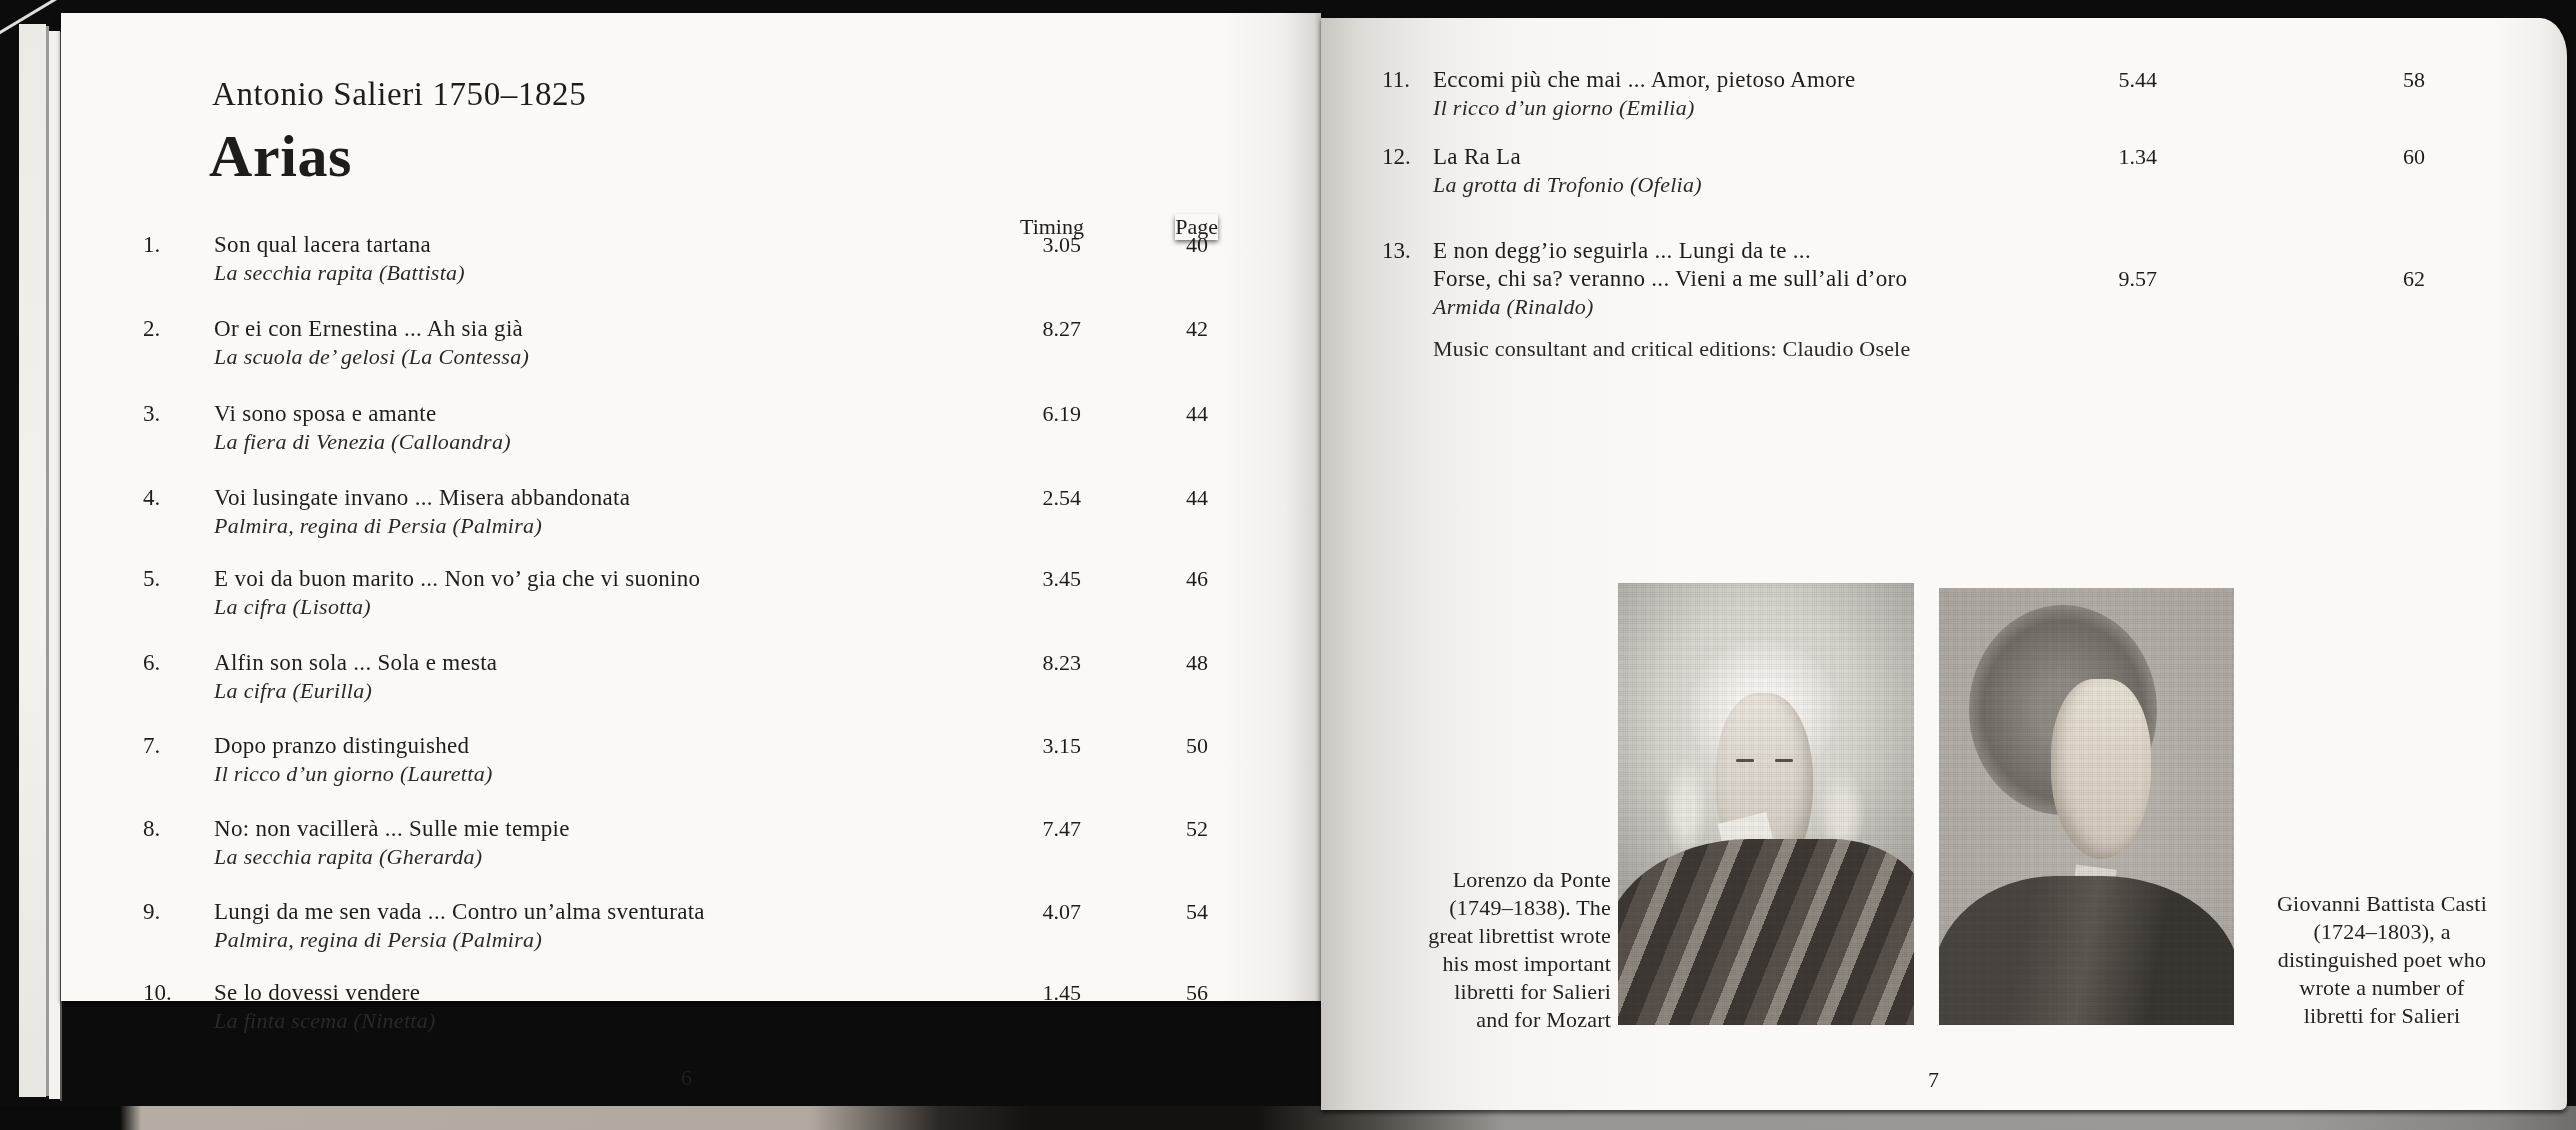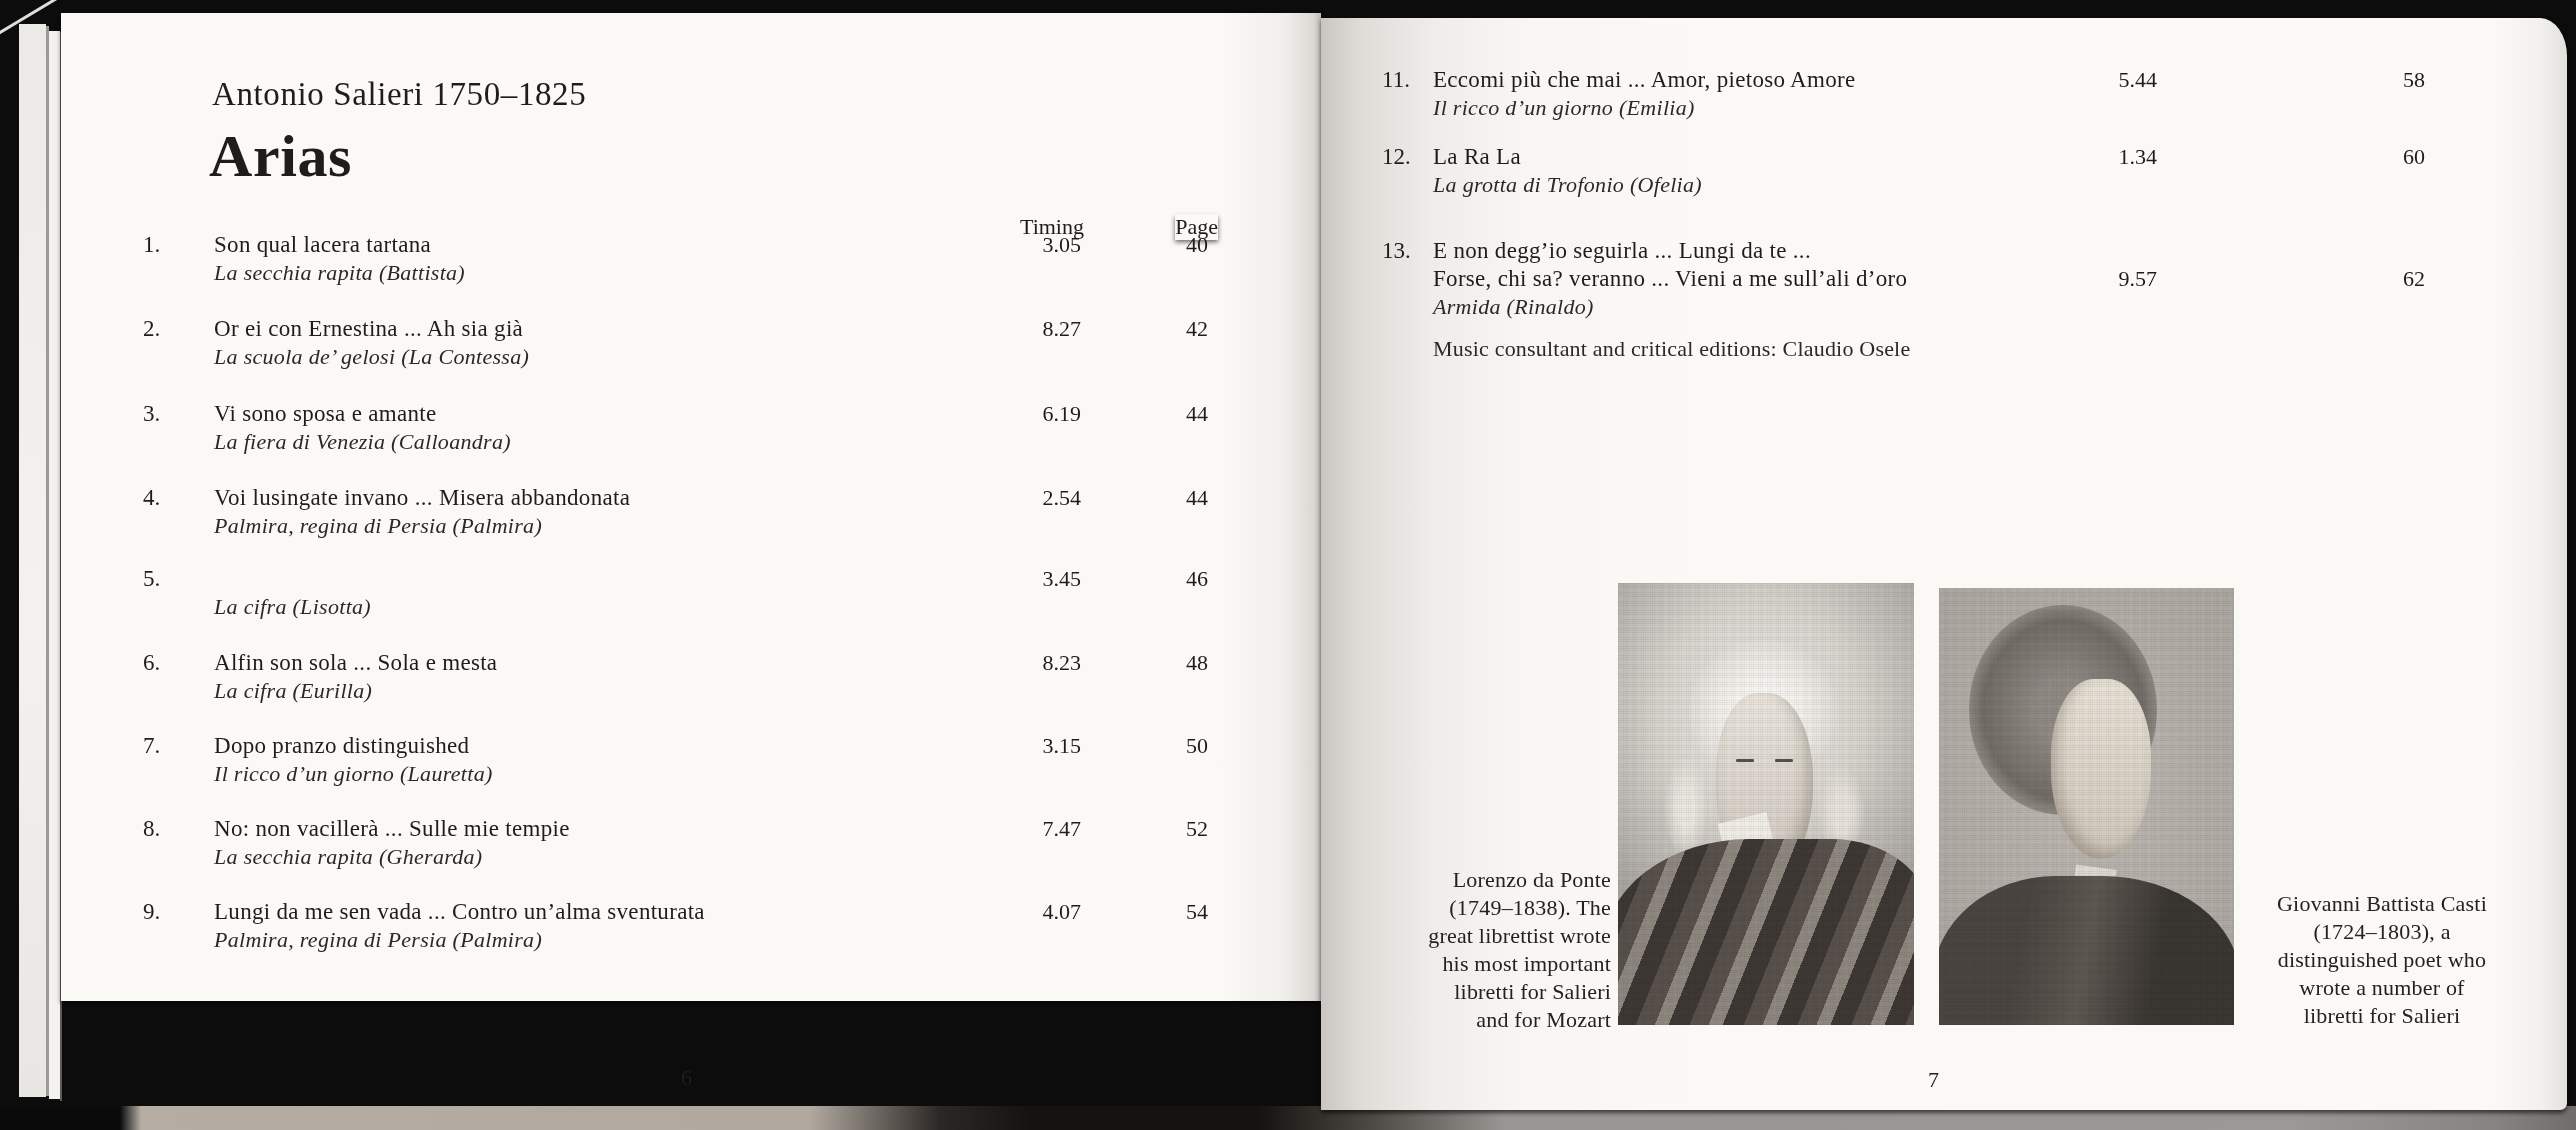--- a/index.html
+++ b/index.html
@@ -146,20 +146,21 @@
     </div>
     <div class="trackrow" style="top:472px">
       <span class="num">4.</span>
       <span class="title">Voi lusingate invano ... Misera abbandonata</span>
       <span class="timing">2.54</span>
       <span class="pageno">44</span>
       <span class="source">Palmira, regina di Persia (Palmira)</span>
     </div>
     <div class="trackrow" style="top:553px">
       <span class="num">5.</span>
+      <span class="title">E voi da buon marito ... Non vo’ gia che vi suonino</span>
       <span class="timing">3.45</span>
       <span class="pageno">46</span>
       <span class="source">La cifra (Lisotta)</span>
     </div>
     <div class="trackrow" style="top:637px">
       <span class="num">6.</span>
       <span class="title">Alfin son sola ... Sola e mesta</span>
       <span class="timing">8.23</span>
       <span class="pageno">48</span>
       <span class="source">La cifra (Eurilla)</span>
@@ -177,20 +178,27 @@
       <span class="timing">7.47</span>
       <span class="pageno">52</span>
       <span class="source">La secchia rapita (Gherarda)</span>
     </div>
     <div class="trackrow" style="top:886px">
       <span class="num">9.</span>
       <span class="title">Lungi da me sen vada ... Contro un’alma sventurata</span>
       <span class="timing">4.07</span>
       <span class="pageno">54</span>
       <span class="source">Palmira, regina di Persia (Palmira)</span>
+    </div>
+    <div class="trackrow" style="top:967px">
+      <span class="num">10.</span>
+      <span class="title">Se lo dovessi vendere</span>
+      <span class="timing">1.45</span>
+      <span class="pageno">56</span>
+      <span class="source">La finta scema (Ninetta)</span>
     </div>
 
     <div class="folio left6">6</div>
   </div>
 
   <div class="page right">
 
     <div class="trackrow" style="top:49px">
       <span class="num">11.</span>
       <span class="title">Eccomi più che mai ... Amor, pietoso Amore</span>

